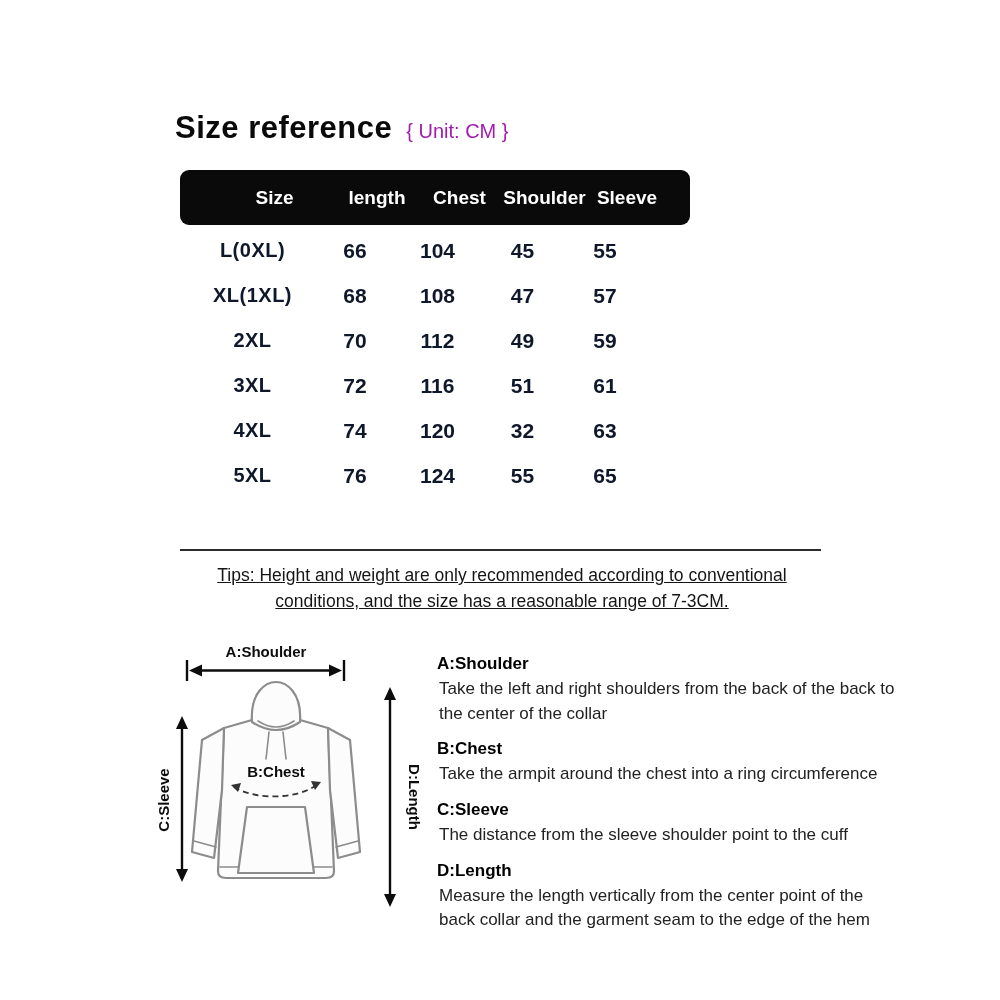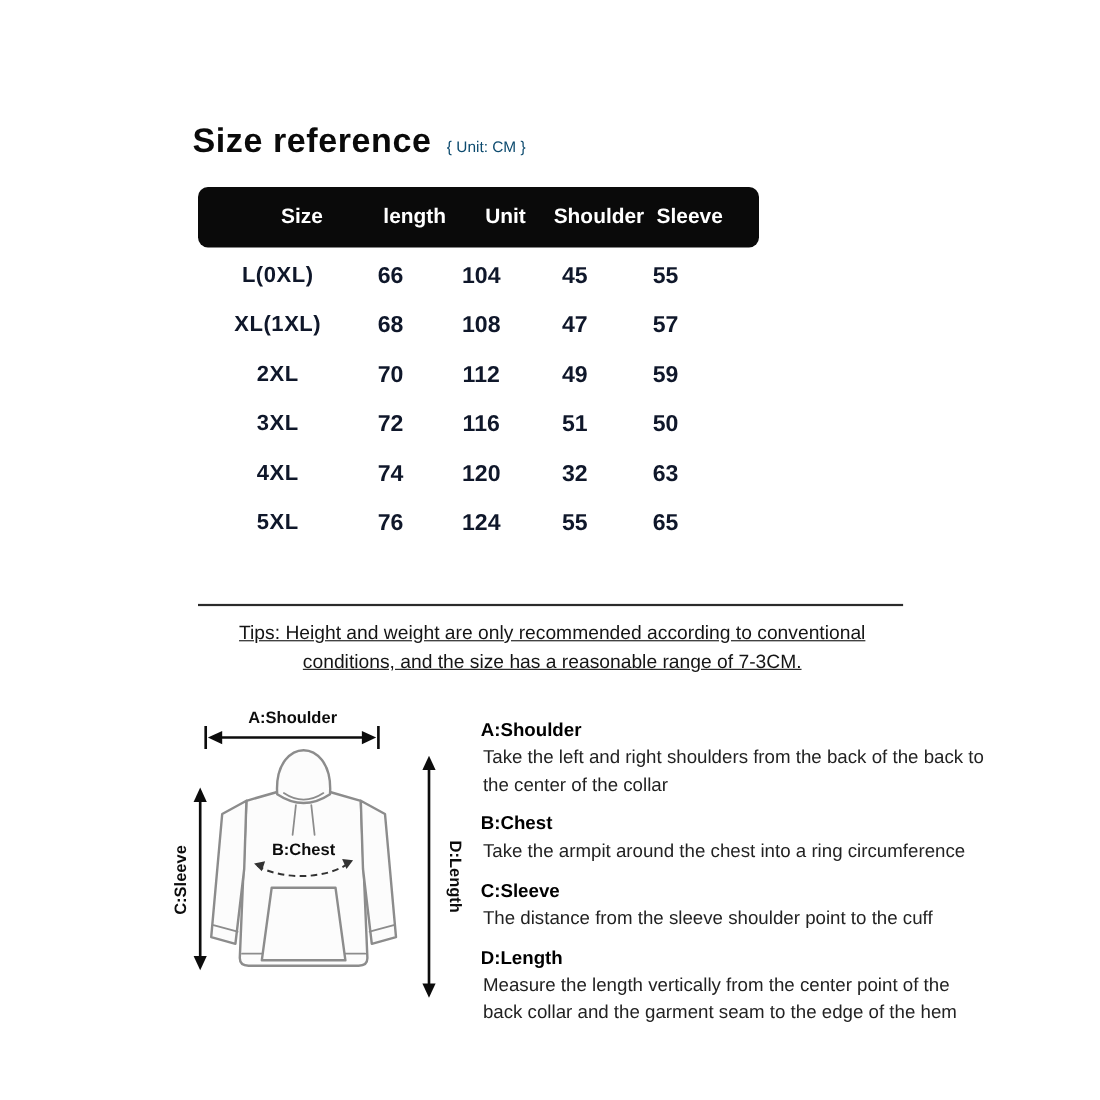--- a/index.html
+++ b/index.html
@@ -3,21 +3,21 @@
 <meta charset="utf-8">
 <style>
   html,body{margin:0;padding:0;background:#fff;}
   .canvas{
     position:relative;width:1000px;height:1000px;background:#ffffff;
     font-family:"Liberation Sans", sans-serif;color:#111;overflow:hidden;margin:14px auto;
   }
   
   .title{position:absolute;left:175px;top:96px;display:flex;align-items:baseline;gap:14px;}
   .title .main{font-size:31px;font-weight:800;letter-spacing:0.5px;color:#0a0a0a;}
-  .title .unit{font-size:14px;font-weight:500;color:#0c4a6e;}
+  .title .unit{font-size:20px;font-weight:500;color:#a21caf;}
   
   .grid-row{display:grid;grid-template-columns:125px 80px 85px 85px 80px;padding-left:10px;}
   .tablebar{
     position:absolute;left:180px;top:156px;width:510px;height:55px;
     background:#0a0a0a;border-radius:9px;color:#fff;
   }
   .tablebar .grid-row{height:100%;align-items:center;padding-left:32px;}
   .hcell{font-size:19px;font-weight:600;text-align:center;}
   .rows{position:absolute;left:180px;top:214px;width:510px;}
   .trow{height:45px;align-items:center;}
@@ -42,21 +42,21 @@
 
   <div class="title">
     <span class="main">Size reference</span>
     <span class="unit">{ Unit: CM }</span>
   </div>
 
   <div class="tablebar">
     <div class="grid-row">
       <div class="hcell">Size</div>
       <div class="hcell">length</div>
-      <div class="hcell">Unit</div>
+      <div class="hcell">Chest</div>
       <div class="hcell">Shoulder</div>
       <div class="hcell">Sleeve</div>
     </div>
   </div>
 
   <div class="rows">
     <div class="grid-row trow">
       <div class="cell size">L(0XL)</div>
       <div class="cell">66</div>
       <div class="cell">104</div>
@@ -75,21 +75,21 @@
       <div class="cell">70</div>
       <div class="cell">112</div>
       <div class="cell">49</div>
       <div class="cell">59</div>
     </div>
     <div class="grid-row trow">
       <div class="cell size">3XL</div>
       <div class="cell">72</div>
       <div class="cell">116</div>
       <div class="cell">51</div>
-      <div class="cell">50</div>
+      <div class="cell">61</div>
     </div>
     <div class="grid-row trow">
       <div class="cell size">4XL</div>
       <div class="cell">74</div>
       <div class="cell">120</div>
       <div class="cell">32</div>
       <div class="cell">63</div>
     </div>
     <div class="grid-row trow">
       <div class="cell size">5XL</div>

